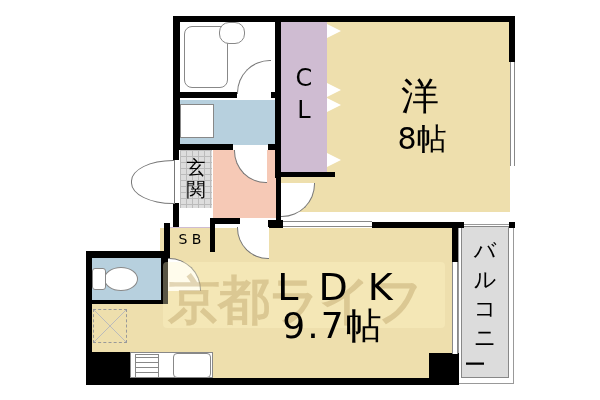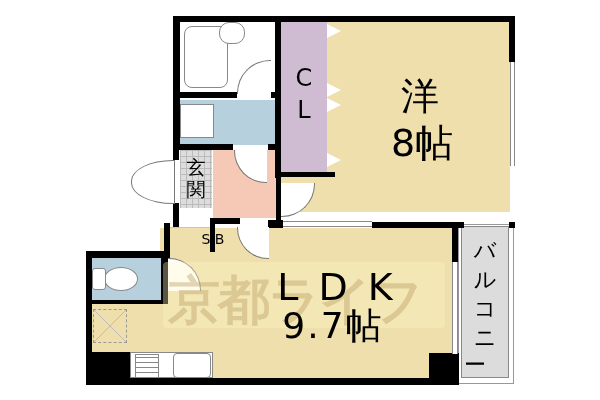--- a/index.html
+++ b/index.html
@@ -97,26 +97,26 @@
 <div class="door" style="left:131px;top:160px;width:42px;height:42px;border-radius:42px 0 0 42px/21px 0 0 21px;width:42px;"></div>
 <div class="door" style="left:168px;top:258px;width:32px;height:32px;border-radius:0 32px 0 0;border-left:none;border-bottom:none;"></div>
 
 <div class="wm-box" style="left:163px;top:262px;width:282px;height:66px;"></div>
 <div class="watermark" style="left:168px;top:266px;font-size:52px;letter-spacing:-2px;">京都ライフ</div>
 
 <div class="label" style="left:290px;top:66px;width:28px;font-size:24px;">C</div>
 <div class="label" style="left:290px;top:98px;width:28px;font-size:24px;">L</div>
 
 <div class="label" style="left:380px;top:77px;width:80px;font-size:38px;">洋</div>
-<div class="label" style="left:372px;top:124px;width:100px;font-size:38px;">8帖</div>
+<div class="label" style="left:372px;top:124px;width:100px;font-size:30px;">8帖</div>
 
 <div class="label" style="left:180px;top:158px;width:32px;font-size:19px;">玄</div>
 <div class="label" style="left:180px;top:180px;width:32px;font-size:19px;">関</div>
 
-<div class="label" style="left:170px;top:232px;width:40px;font-size:14px;margin-left:23px;">S B</div>
+<div class="label" style="left:170px;top:232px;width:40px;font-size:14px;">S B</div>
 
 <div class="label" style="left:262px;top:268px;width:150px;font-size:38px;letter-spacing:4px;">L D K</div>
 <div class="label" style="left:258px;top:308px;width:150px;font-size:36px;letter-spacing:2px;">9.7帖</div>
 
 <div class="abs" style="left:461px;top:236px;width:48px;text-align:center;font-size:22px;line-height:29px;">
   <div>バ</div>
   <div>ル</div>
   <div>コ</div>
   <div>ニ</div>
   <div style="writing-mode:vertical-rl;">ー</div>

